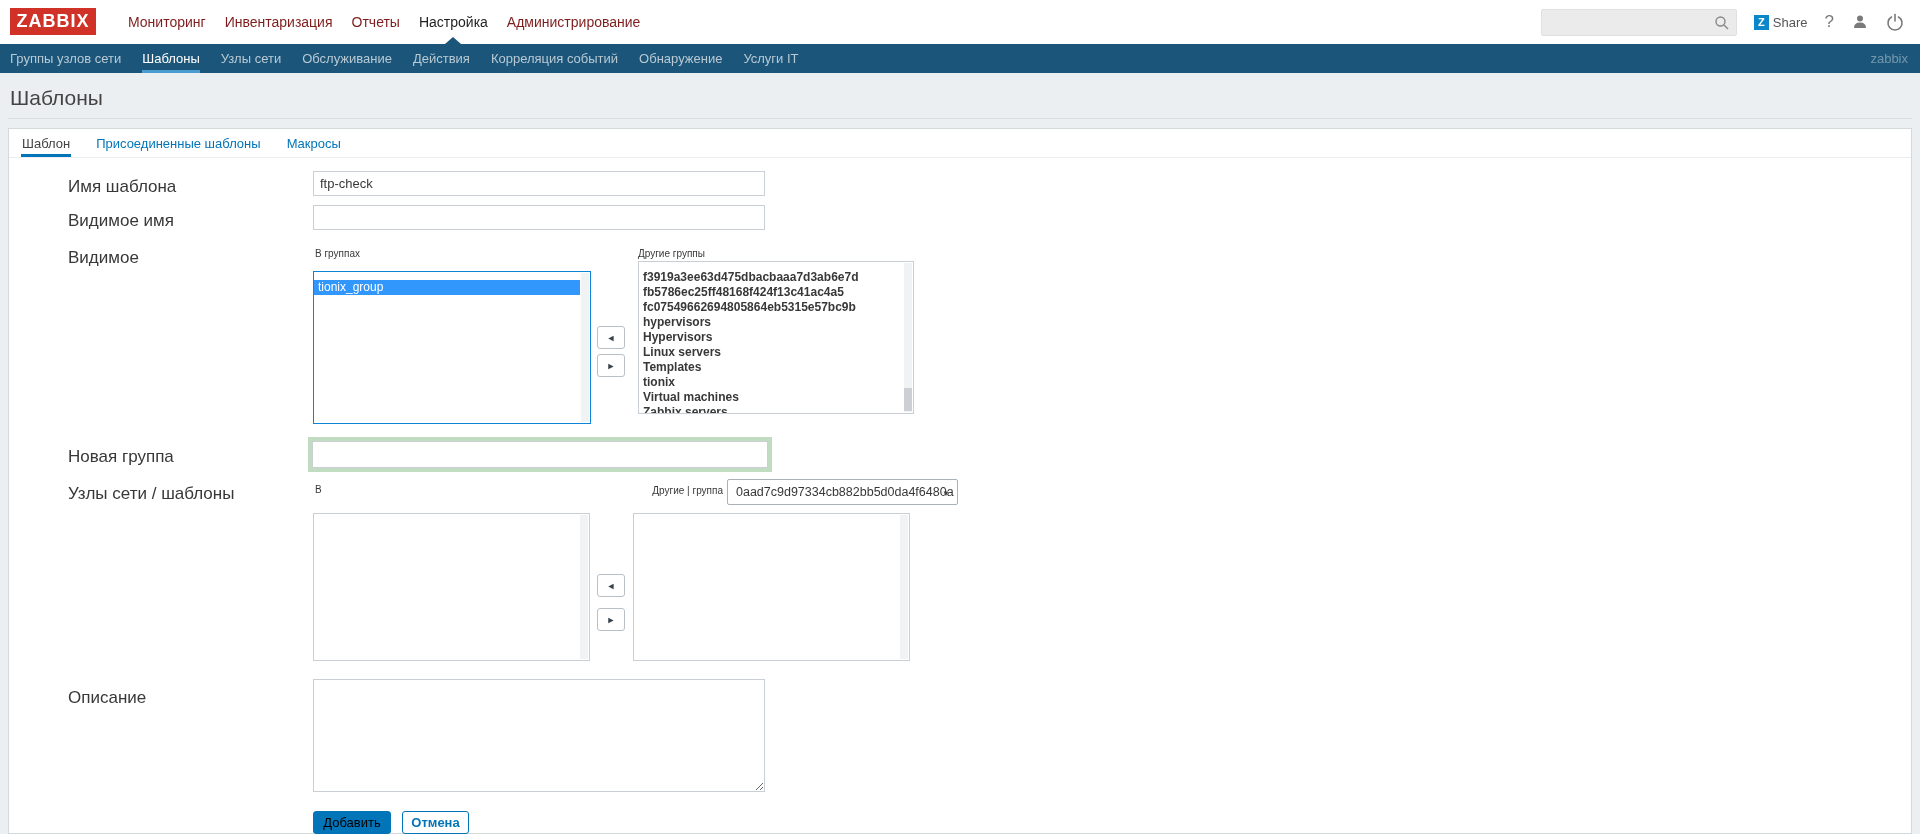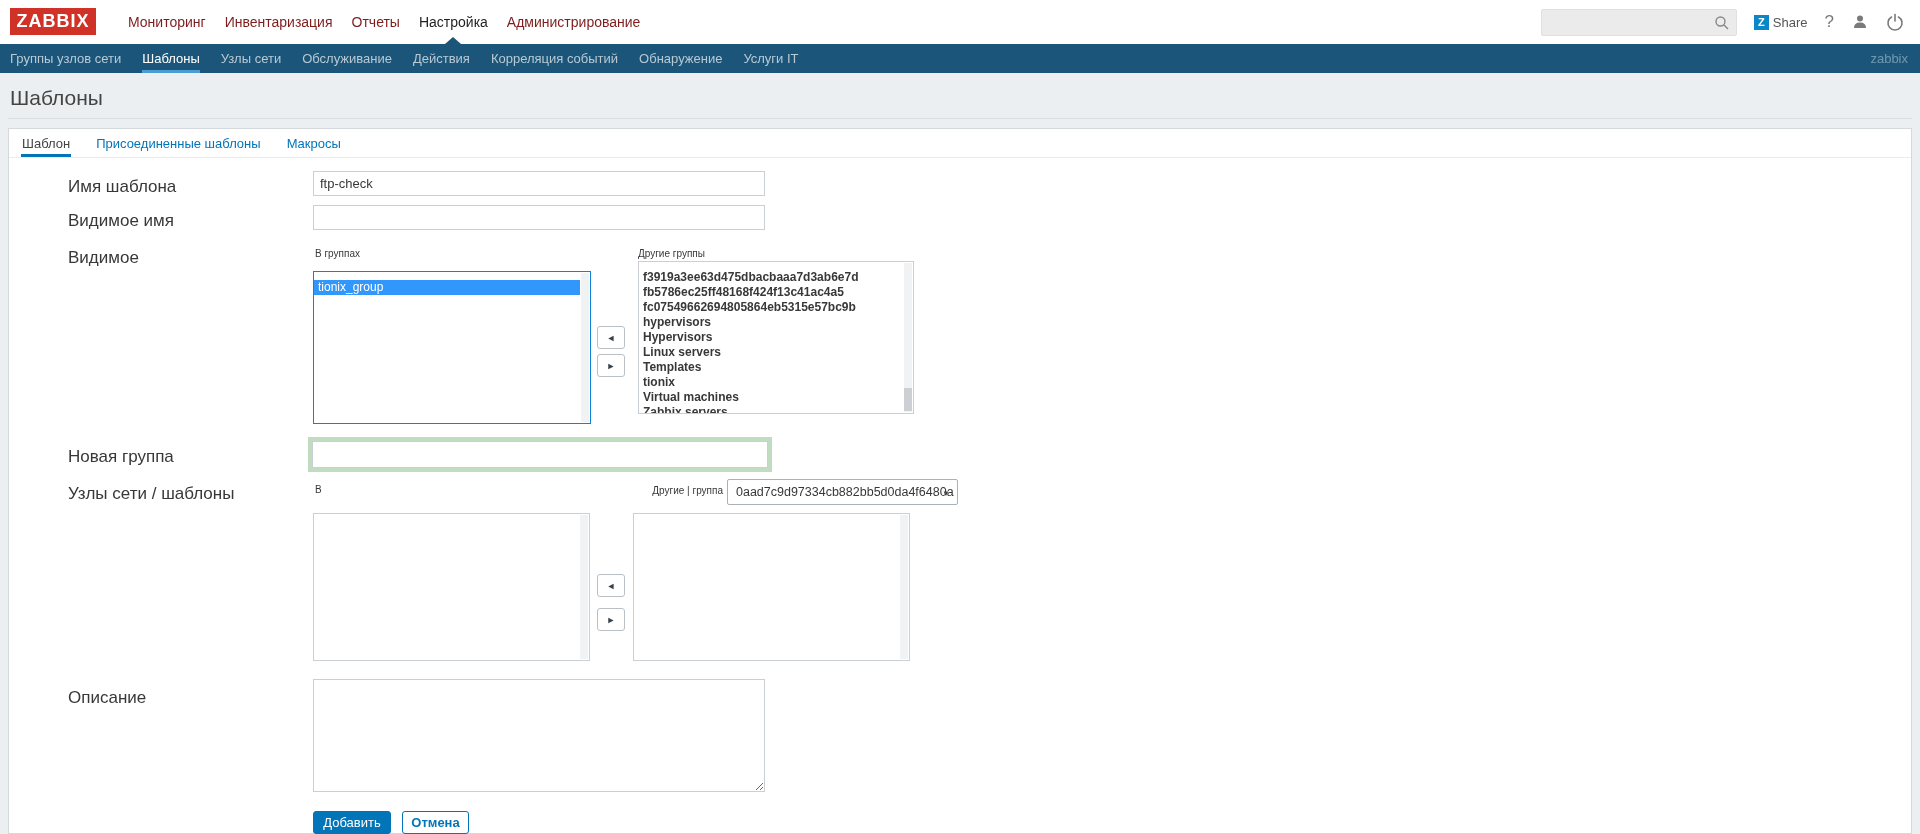--- a/index.html
+++ b/index.html
@@ -62,21 +62,21 @@
   .green-ring { position:absolute; border:4px solid #c2dcc2; background:#c2dcc2; }
   .green-ring input { width:100%; height:27px; border:1px solid #c9cfd4; font-size:13px; padding:0 6px; outline:none; display:block; font-family:"Liberation Sans", sans-serif; }
 
   .gselect { position:absolute; height:26px; background:#fff; border:1px solid #a9b2b9; border-radius:2px;
              display:flex; align-items:center; font-size:12.5px; color:#383838; padding:0 22px 0 8px; cursor:pointer; }
   .gselect .arr { position:absolute; right:7px; top:9px; font-size:8px; color:#444; }
 
   textarea.desc { position:absolute; border:1px solid #c9cfd4; resize:both; outline:none; font-family:"Liberation Sans", sans-serif; font-size:13px; padding:4px 6px; }
 
   .btn { position:absolute; height:23px; border-radius:3px; font-size:13px; display:flex; align-items:center; justify-content:center; cursor:pointer; font-family:"Liberation Sans", sans-serif; }
-  .btn-primary { background:#0275b8; color:#ffffff; border:1px solid #0275b8; }
+  .btn-primary { background:#0275b8; color:#000000; border:1px solid #0275b8; }
   .btn-secondary { background:#ffffff; color:#0275b8; border:1px solid #0275b8;font-weight:bold; }
 </style>
 </head>
 <body>
 
 <div id="page">
 
   <div class="header">
     <div class="logo">ZABBIX</div>
     <div class="topmenu">

